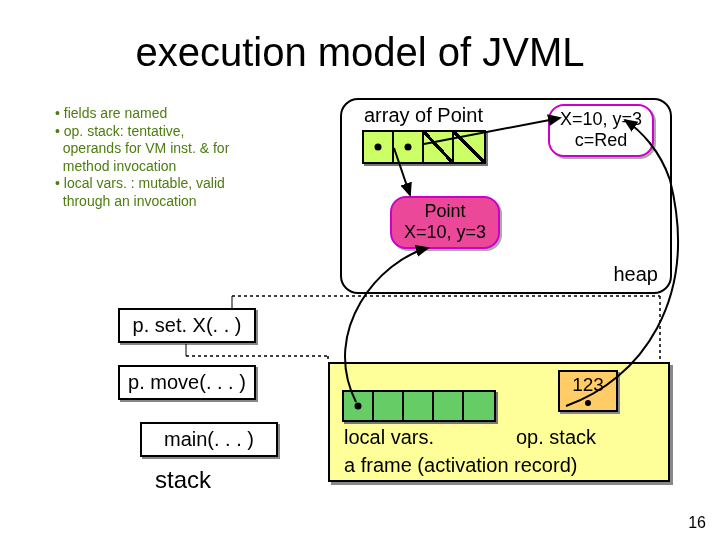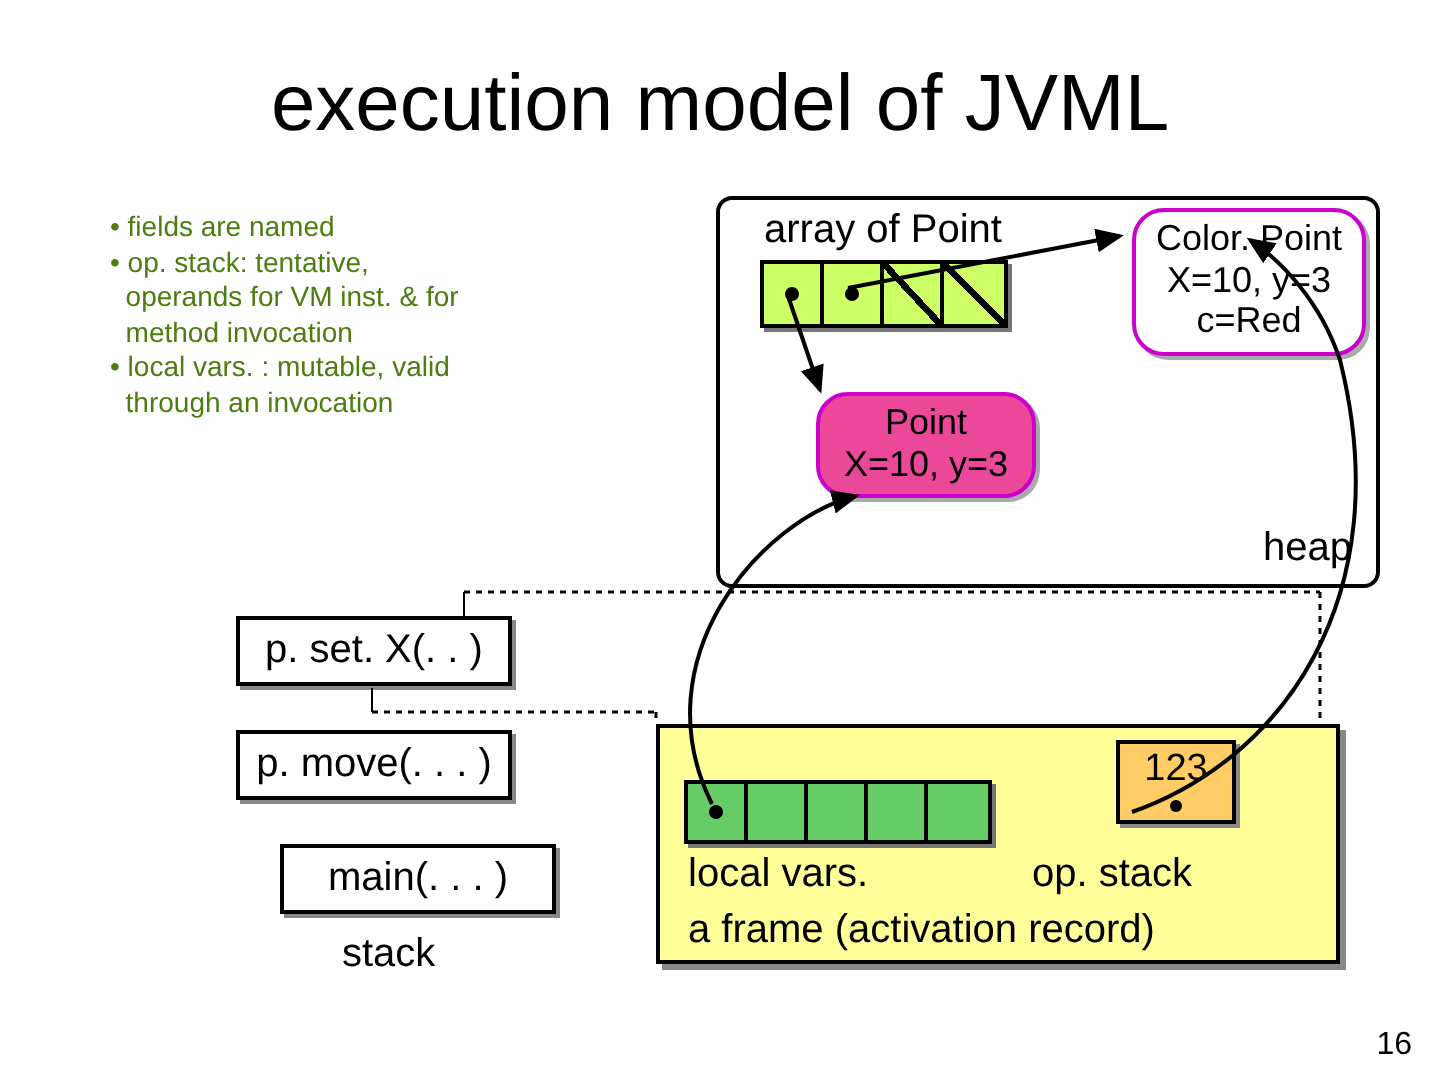--- a/index.html
+++ b/index.html
@@ -27,25 +27,25 @@
     left: 55px;
     width: 290px;
     font-size: 14px;
     line-height: 1.25;
     color: #4d7c0f;
   }
   .bullets .row { display: block; }
   .heap-box {
     position: absolute;
     top: 98px;
-    left: 358px;
+    left: 340px;
     width: 332px;
     height: 196px;
     border: 2px solid #000;
-    border-radius: 8px;
+    border-radius: 18px;
     background: #fff;
   }
   .heap-box .array-label {
     position: absolute;
     top: 4px;
     left: 22px;
     font-size: 20px;
   }
   .heap-box .heap-label {
     position: absolute;
@@ -121,22 +121,21 @@
     padding: 4px 0;
     box-shadow: 2px 2px 0 #888;
   }
   .si1 { top: 308px; }
   .si2 { top: 365px; }
   .si3 { top: 422px; margin-left: 22px; }
   .stack-label {
     position: absolute;
     top: 466px;
     left: 155px;
-    font-size: 20px;
-    margin-left: 16px;
+    font-size: 24px;
   }
   .frame-box {
     position: absolute;
     top: 362px;
     left: 328px;
     width: 342px;
     height: 120px;
     border: 2px solid #000;
     background: #ffff99;
     box-shadow: 3px 3px 0 #888;
@@ -232,21 +231,20 @@
     <div class="cell dot"></div>
     <div class="cell dot"></div>
     <div class="cell diag"></div>
     <div class="cell diag"></div>
   </div>
   <div class="point-obj">
     <div>Point</div>
     <div>X=10, y=3</div>
   </div>
   <div class="colorpoint-obj">
-    <div>Color. Point</div>
     <div>X=10, y=3</div>
     <div>c=Red</div>
   </div>
 </div>
 
 <div class="stack-item si1">p. set. X(. . )</div>
 <div class="stack-item si2">p. move(. . . )</div>
 <div class="stack-item si3">main(. . . )</div>
 <div class="stack-label">stack</div>
 

